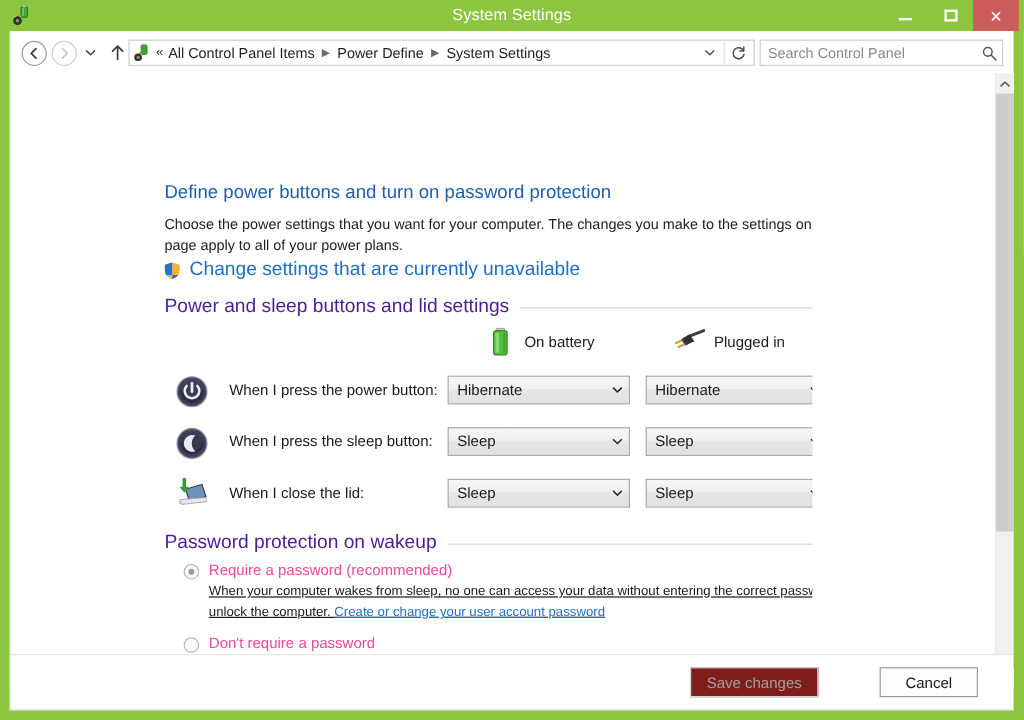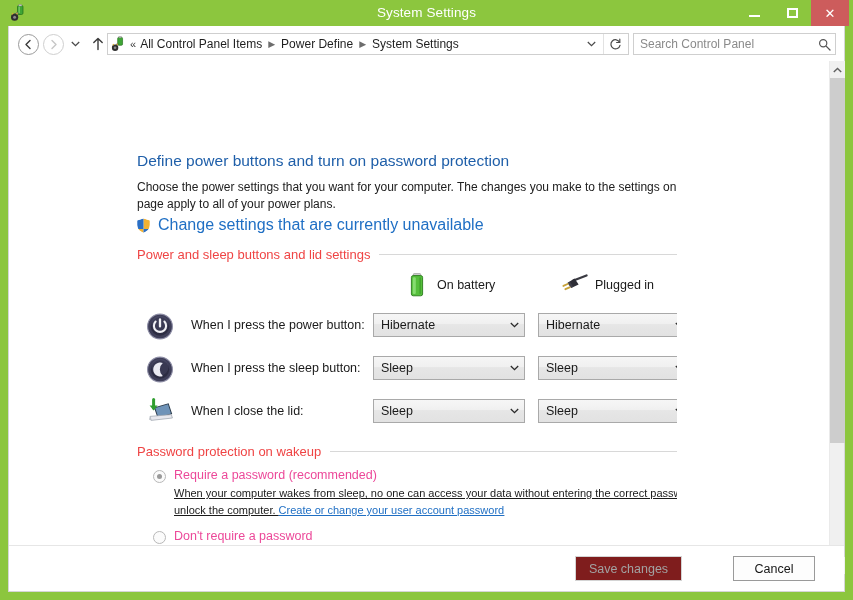--- a/index.html
+++ b/index.html
@@ -245,22 +245,22 @@
   .group {
     position: absolute;
     left: 128px;
     width: 575px;
     display: flex;
     align-items: center;
   }
   #group1 { top: 186px; }
   #group2 { top: 383px; }
   .group-label {
-    font-size: 13px;
-    color: #ef4444;
+    font-size: 16px;
+    color: #4c1d95;
     white-space: nowrap;
     padding-right: 9px;
   }
   .group-rule {
     flex: 1;
     height: 1px;
     background: #d8d8d8;
   }
 
   

